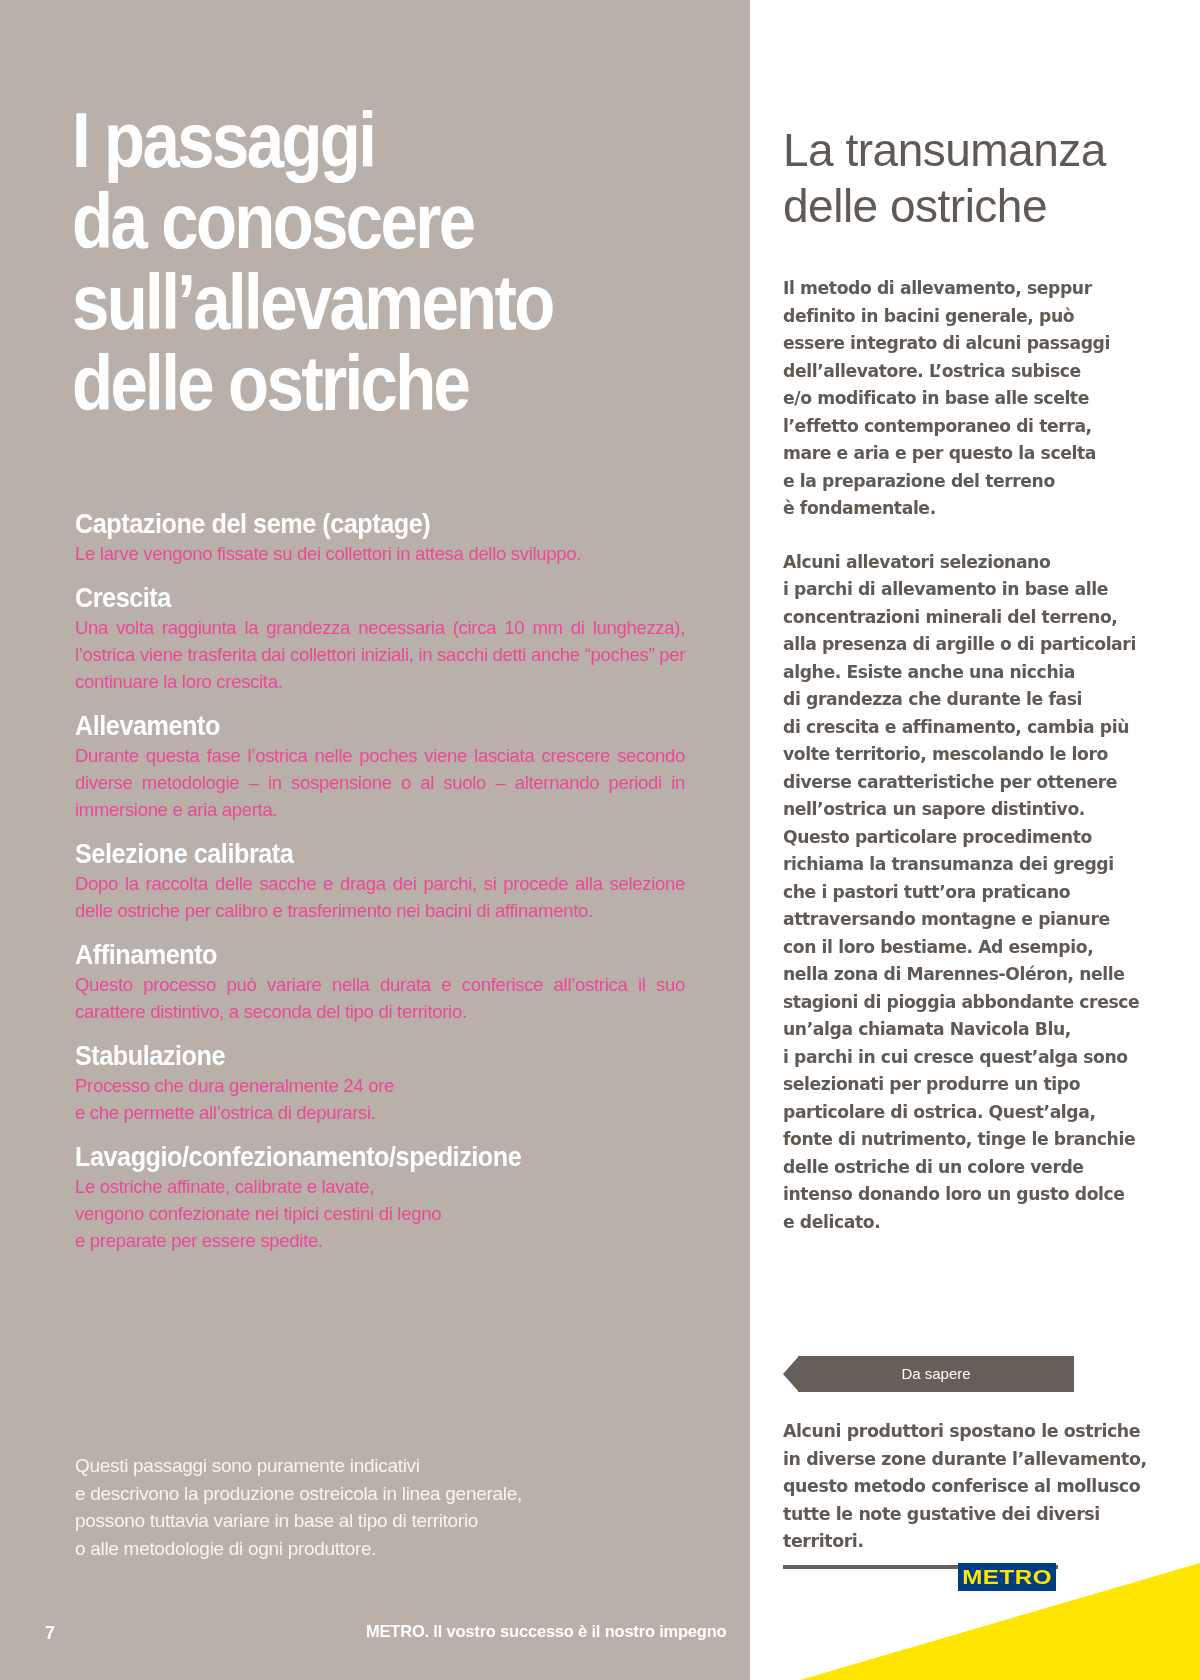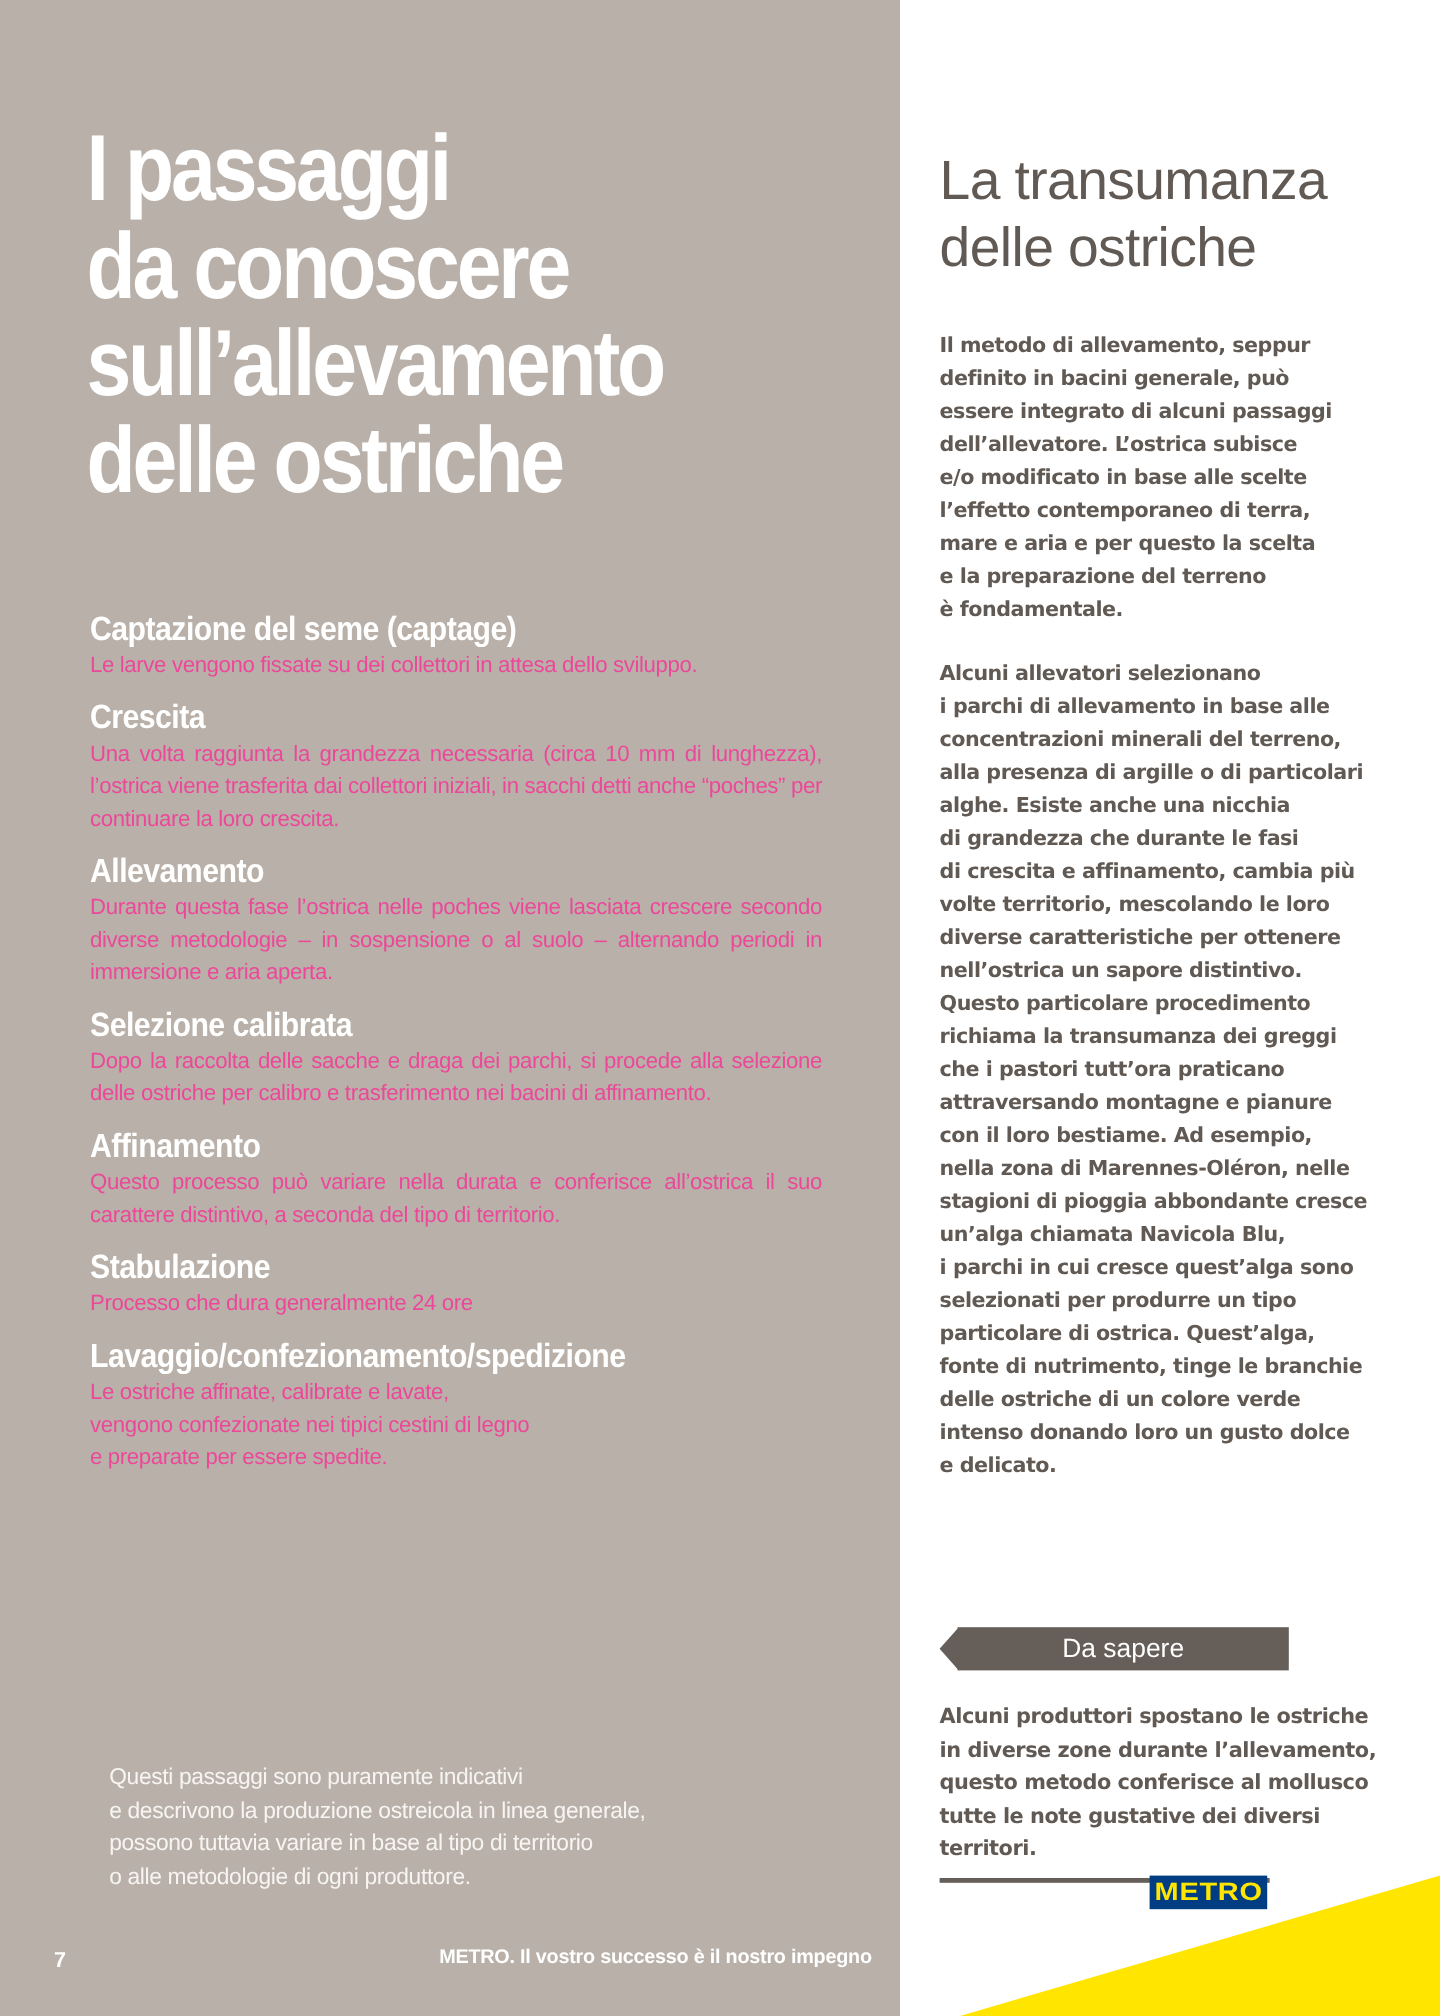--- a/index.html
+++ b/index.html
@@ -6,32 +6,32 @@
   body { width:1200px; height:1680px; position:relative; overflow:hidden; background:#ffffff; font-family:"DejaVu Sans", sans-serif; }
   .left-panel { position:absolute; left:0; top:0; width:750px; height:1680px; background:#b9b1a9; }
   .main-title { position:absolute; left:72px; top:100px; width:660px; margin:0; color:#ffffff; font-family:"Liberation Sans", sans-serif; font-weight:700; font-size:78px; line-height:81px; letter-spacing:-3px; transform:scaleX(0.86); transform-origin:left top; }
   .main-title span { display:block; white-space:nowrap; }
   .steps { position:absolute; left:75px; top:508px; width:610px; color:#ffffff; }
   .step { margin:0 0 15px 0; }
   .step h3 { margin:0; font-family:"Liberation Sans", sans-serif; font-weight:700; font-size:28px; line-height:32px; letter-spacing:-0.5px; transform:scaleX(0.9); transform-origin:left; white-space:nowrap; }
   .step p { margin:0; font-family:"Liberation Sans", sans-serif; font-size:18.5px; line-height:27px; text-align:justify; letter-spacing:-0.3px; color:#ec4899; }
   .step p.nojust { text-align:left; }
   .step p span { display:block; }
-  .disclaimer { position:absolute; left:75px; top:1452px; width:620px; margin:16px; color:#f7f5f2; font-family:"Liberation Sans", sans-serif; font-size:19px; line-height:27.5px; letter-spacing:-0.3px; }
+  .disclaimer { position:absolute; left:75px; top:1452px; width:620px; margin:0; color:#f7f5f2; font-family:"Liberation Sans", sans-serif; font-size:19px; line-height:27.5px; letter-spacing:-0.3px; }
   .disclaimer span { display:block; white-space:nowrap; }
   .page-number { position:absolute; left:45px; top:1623px; color:#ffffff; font-family:"Liberation Sans", sans-serif; font-weight:700; font-size:18px; }
   .slogan { position:absolute; left:366px; top:1622px; color:#ffffff; font-family:"Liberation Sans", sans-serif; font-weight:700; font-size:16.5px; letter-spacing:-0.2px; white-space:nowrap; }
   .right-title { position:absolute; left:783px; top:122px; margin:0; color:#615a54; font-family:"Liberation Sans", sans-serif; font-weight:400; font-size:46px; line-height:56px; letter-spacing:-0.5px; }
   .right-title span { display:block; white-space:nowrap; }
   .right-body { position:absolute; left:783px; top:259px; width:400px; color:#615a54; font-family:"DejaVu Sans", sans-serif; font-weight:700; font-size:17.2px; line-height:27.5px; letter-spacing:-0.4px; }
   .right-body p { margin:16px 0 26px 0; }
   .right-body p span { display:block; white-space:nowrap; }
   .callout-tag { position:absolute; left:798px; top:1356px; width:276px; height:36px; background:#665e58; }
   .callout-arrow { position:absolute; left:783px; top:1356px; width:0; height:0; border-top:18px solid transparent; border-bottom:18px solid transparent; border-right:16px solid #665e58; }
-  .callout-label { position:absolute; left:798px; top:1356px; width:276px; height:24px; line-height:36px; text-align:center; color:#ffffff; font-family:"Liberation Sans", sans-serif; font-size:22px; }
+  .callout-label { position:absolute; left:798px; top:1356px; width:276px; height:24px; line-height:36px; text-align:center; color:#ffffff; font-family:"Liberation Sans", sans-serif; font-size:15px; }
   .callout-body { position:absolute; left:783px; top:1418px; width:400px; color:#615a54; font-family:"DejaVu Sans", sans-serif; font-weight:700; font-size:17.4px; line-height:27.5px; letter-spacing:-0.4px; }
   .callout-body span { display:block; white-space:nowrap; }
   .callout-rule { position:absolute; left:783px; top:1565px; width:275px; height:4px; background:#665e58; }
   .yellow-corner { position:absolute; left:0; top:0; width:1200px; height:1680px; }
   .metro-logo { position:absolute; left:958px; top:1563px; width:98px; height:28px; background:#003d83; display:flex; align-items:center; justify-content:center; }
   .metro-logo span { color:#ffe500; font-family:"Liberation Sans", sans-serif; font-weight:700; font-size:21px; letter-spacing:0.5px; transform:scaleX(1.15); }
 </style>
 </head>
 <body>
 
@@ -68,20 +68,21 @@
     <p>Dopo la raccolta delle sacche e draga dei parchi, si procede alla selezione delle ostriche per calibro e trasferimento nei bacini di affinamento.</p>
   </div>
   <div class="step">
     <h3>Affinamento</h3>
     <p>Questo processo può variare nella durata e conferisce all’ostrica il suo carattere distintivo, a seconda del tipo di territorio.</p>
   </div>
   <div class="step">
     <h3>Stabulazione</h3>
     <p class="nojust">
       <span>Processo che dura generalmente 24 ore</span>
+      <span>e che permette all’ostrica di depurarsi.</span>
     </p>
   </div>
   <div class="step">
     <h3>Lavaggio/confezionamento/spedizione</h3>
     <p class="nojust">
       <span>Le ostriche affinate, calibrate e lavate,</span>
       <span>vengono confezionate nei tipici cestini di legno</span>
       <span>e preparate per essere spedite.</span>
     </p>
   </div>

